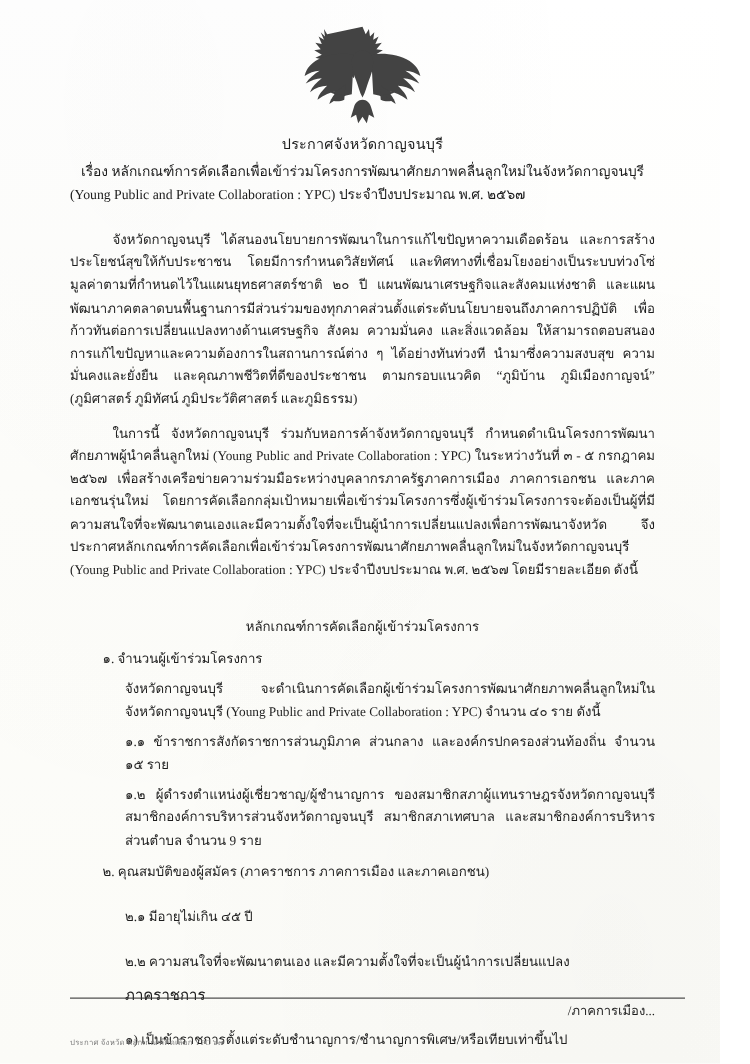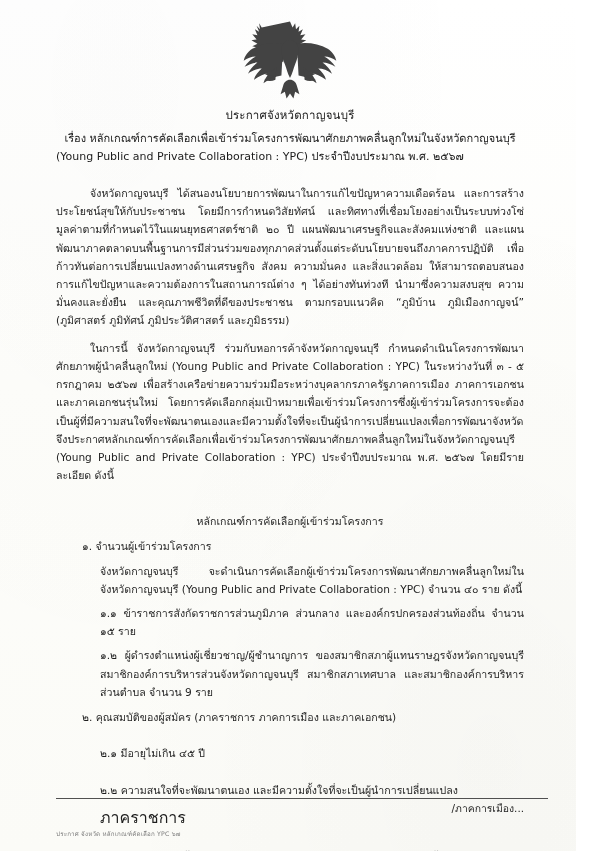--- a/index.html
+++ b/index.html
@@ -10,20 +10,21 @@
   body {
     font-family: "DejaVu Sans", "Liberation Sans", sans-serif;
   }
   .page {
     position: relative;
     width: 576px;
     height: 851px;
     background: #fdfdfb;
     overflow: hidden;
     box-sizing: border-box;
+    font-family: Liberation Serif, serif;
   }
   
   .paper-tint {
     position: absolute;
     inset: 0;
     background:
       radial-gradient(ellipse at 20% 10%, rgba(0,0,0,0.012), rgba(0,0,0,0) 60%),
       radial-gradient(ellipse at 85% 90%, rgba(0,0,0,0.02), rgba(0,0,0,0) 55%),
       linear-gradient(180deg, #ffffff 0%, #fdfdfa 45%, #fbfbf7 100%);
     pointer-events: none;
@@ -106,21 +107,21 @@
   .list-2 {
     font-size: 10.6px;
     line-height: 1.72;
     color: #1e1e1e;
     margin-top: 6px;
     padding-left: 44px;
     text-align: justify;
   }
   .list-2.tight { margin-top: 18px; }
   .sub-head {
-    font-size: 16px;
+    font-size: 12px;
     line-height: 1.7;
     color: #1e1e1e;
     margin-top: 5px;
     padding-left: 44px;
   }
 
   
   .footer-note {
     position: absolute;
     right: 52px;

